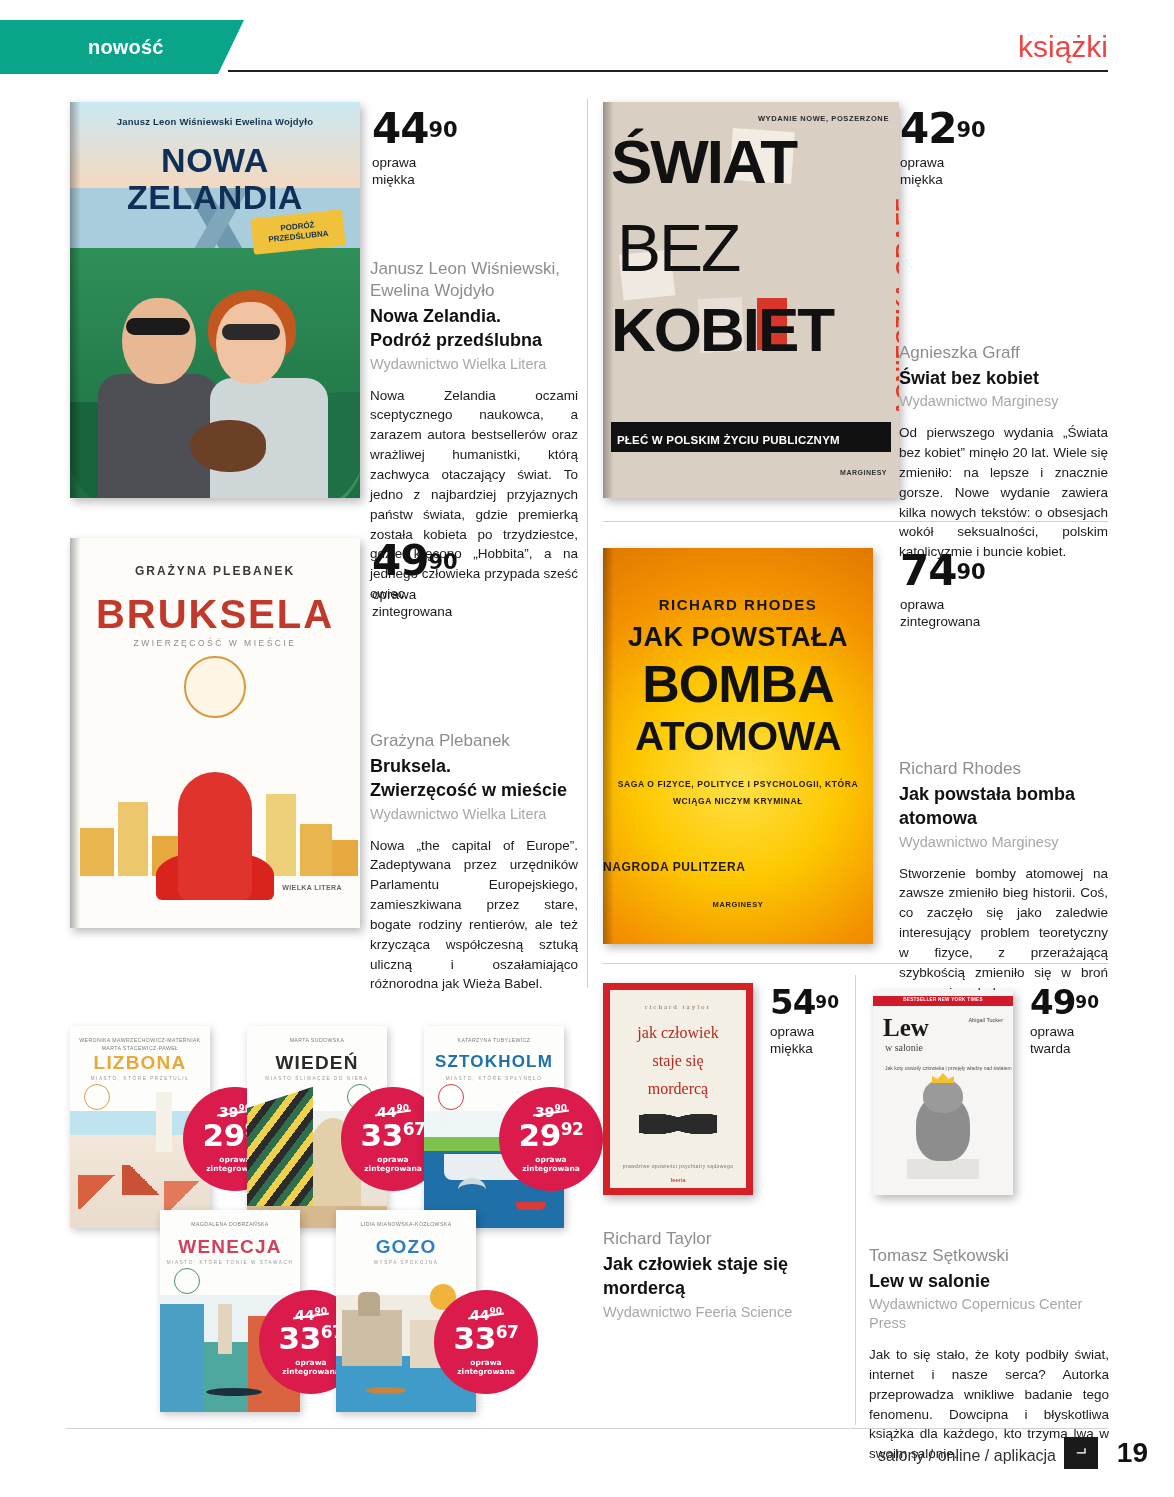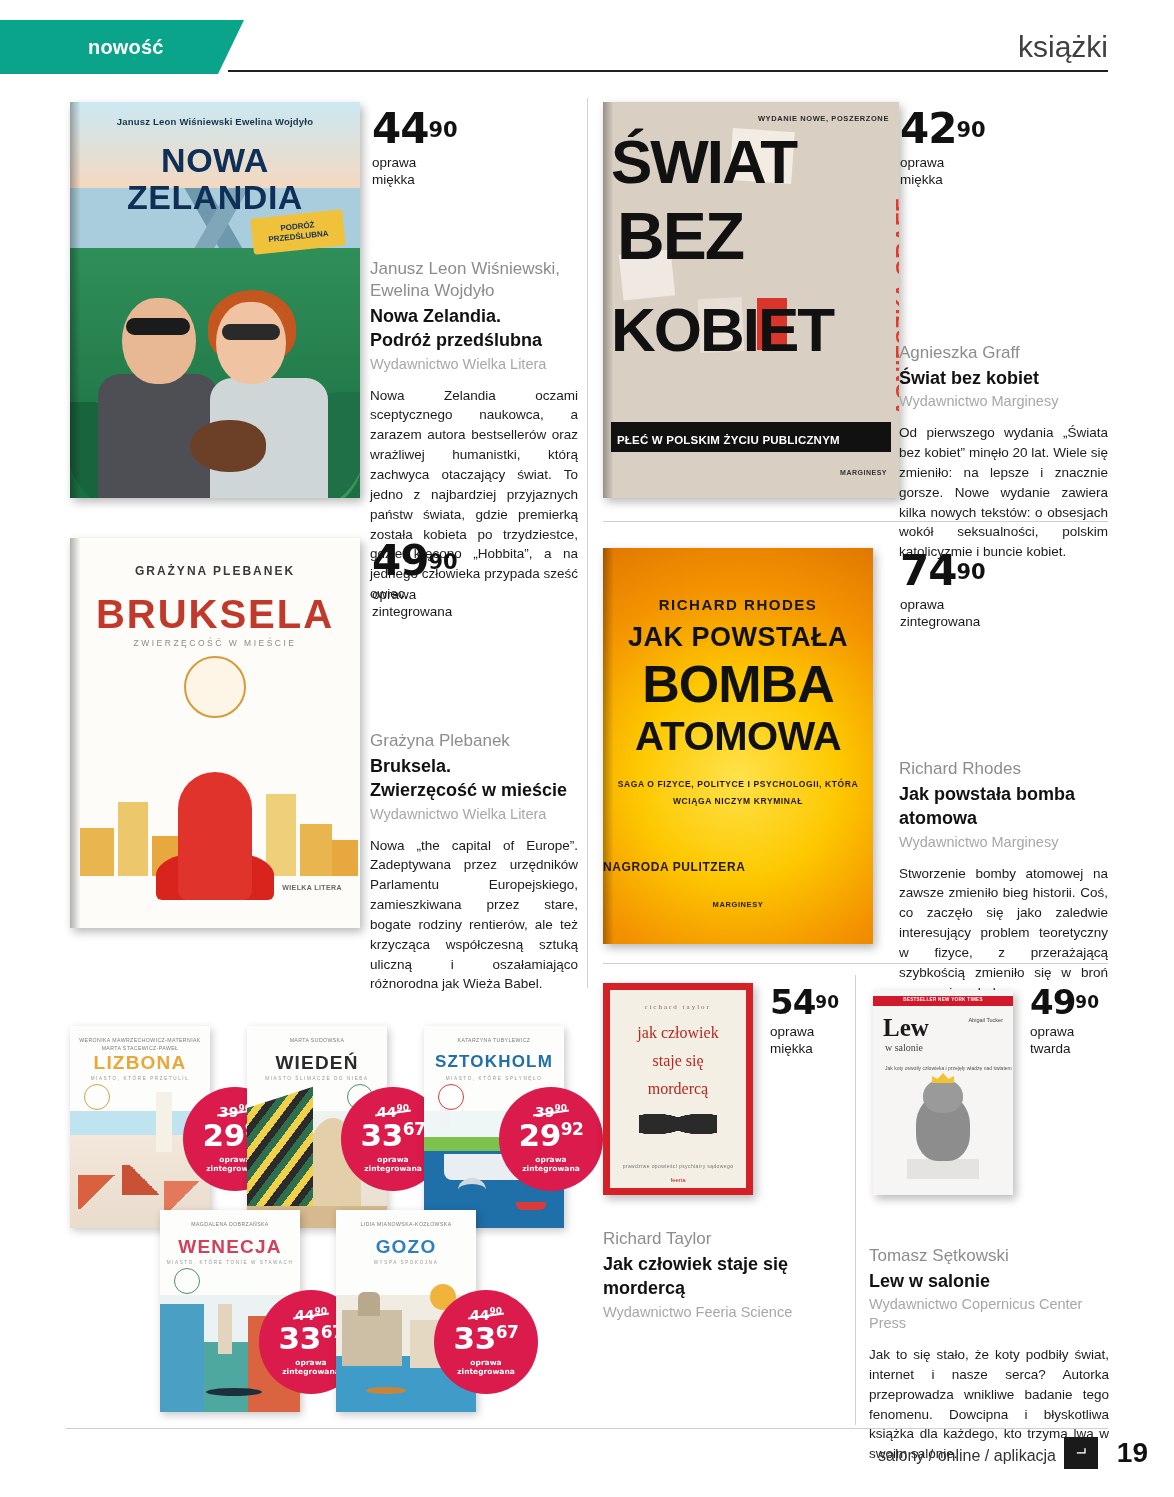--- a/index.html
+++ b/index.html
@@ -21,21 +21,21 @@
     display: flex; align-items: center; padding-left: 88px;
     letter-spacing: .2px;
   }
   .nowosc-tab::after{
     content:""; position:absolute; right:-26px; top:0;
     border-top: 54px solid #0aa48a;
     border-right: 26px solid transparent;
   }
   .cat-title {
     position: absolute; right: 66px; top: 30px;
-    font-size: 30px; color: #404040; font-weight: 400;
+    font-size: 30px; color: #ef4444; font-weight: 400;
   }
   .header-rule {
     position: absolute; left: 228px; right: 66px; top: 70px;
     height: 2px; background: #231f20;
   }
 
   
   .col-divider{ position:absolute; left:587px; top:98px; width:1px; height:890px; background:#d2d2d2;}
   .rule-r1{ position:absolute; left:603px; width:505px; height:1px; background:#cfcfcf; top:521px;}
   .rule-r2{ position:absolute; left:603px; width:505px; height:1px; background:#cfcfcf; top:963px;}
@@ -93,21 +93,21 @@
   .c1 .bodyL{position:absolute;left:28px;top:272px;width:120px;height:130px;background:#4e4f55;border-radius:22px 22px 0 0;}
   .c1 .bodyR{position:absolute;left:140px;top:276px;width:118px;height:126px;background:#cfd6d8;border-radius:22px 22px 0 0;}
   .c1 .kiwi{position:absolute;left:120px;top:318px;width:76px;height:52px;background:#6b4026;border-radius:50% 45% 45% 50%;}
   .c1 .leaf1{position:absolute;left:-6px;top:300px;width:90px;height:110px;background:#18643c;border-radius:0 70% 0 70%;}
   .c1 .leaf2{position:absolute;right:-10px;top:290px;width:96px;height:120px;background:#1f7046;border-radius:70% 0 70% 0;}
 
   
   .c2 { left:603px; top:102px; width:296px; height:396px; background:#d9cfc3; }
   .c2 .topline{position:absolute;right:10px;top:12px;font-size:7.5px;font-weight:700;color:#2a2a2a;letter-spacing:.6px;}
   .c2 .w1{position:absolute;left:8px;top:24px;font-size:62px;font-weight:800;color:#111;letter-spacing:-2px;}
-  .c2 .w2{position:absolute;left:14px;top:96px;font-size:66px;font-weight:700;color:#111;letter-spacing:-2px;}
+  .c2 .w2{position:absolute;left:14px;top:108px;font-size:66px;font-weight:400;color:#111;letter-spacing:-2px;}
   .c2 .w3{position:absolute;left:8px;top:192px;font-size:62px;font-weight:800;color:#111;letter-spacing:-2px;}
   .c2 .graff{position:absolute;right:8px;top:96px;transform:rotate(-90deg);transform-origin:right top;
       font-size:22px;font-weight:800;color:#e03b2b;letter-spacing:.5px;}
   .c2 .scrap1{position:absolute;left:18px;top:150px;width:52px;height:46px;background:#efe9e1;transform:rotate(-6deg);}
   .c2 .scrap2{position:absolute;left:128px;top:28px;width:62px;height:52px;background:#f3ece3;transform:rotate(4deg);}
   .c2 .scrap3{position:absolute;left:96px;top:196px;width:44px;height:54px;background:#e8e0d6;transform:rotate(-3deg);}
   .c2 .redbox{position:absolute;left:154px;top:196px;width:30px;height:52px;background:#d9352a;}
   .c2 .bar{position:absolute;left:8px;right:8px;bottom:46px;height:30px;background:#111;}
   .c2 .barTxt{position:absolute;left:14px;right:14px;bottom:52px;color:#fff;font-size:11.5px;font-weight:700;letter-spacing:.2px;}
   .c2 .marg{position:absolute;right:12px;bottom:22px;font-size:7px;color:#333;letter-spacing:.5px;font-weight:700;}

